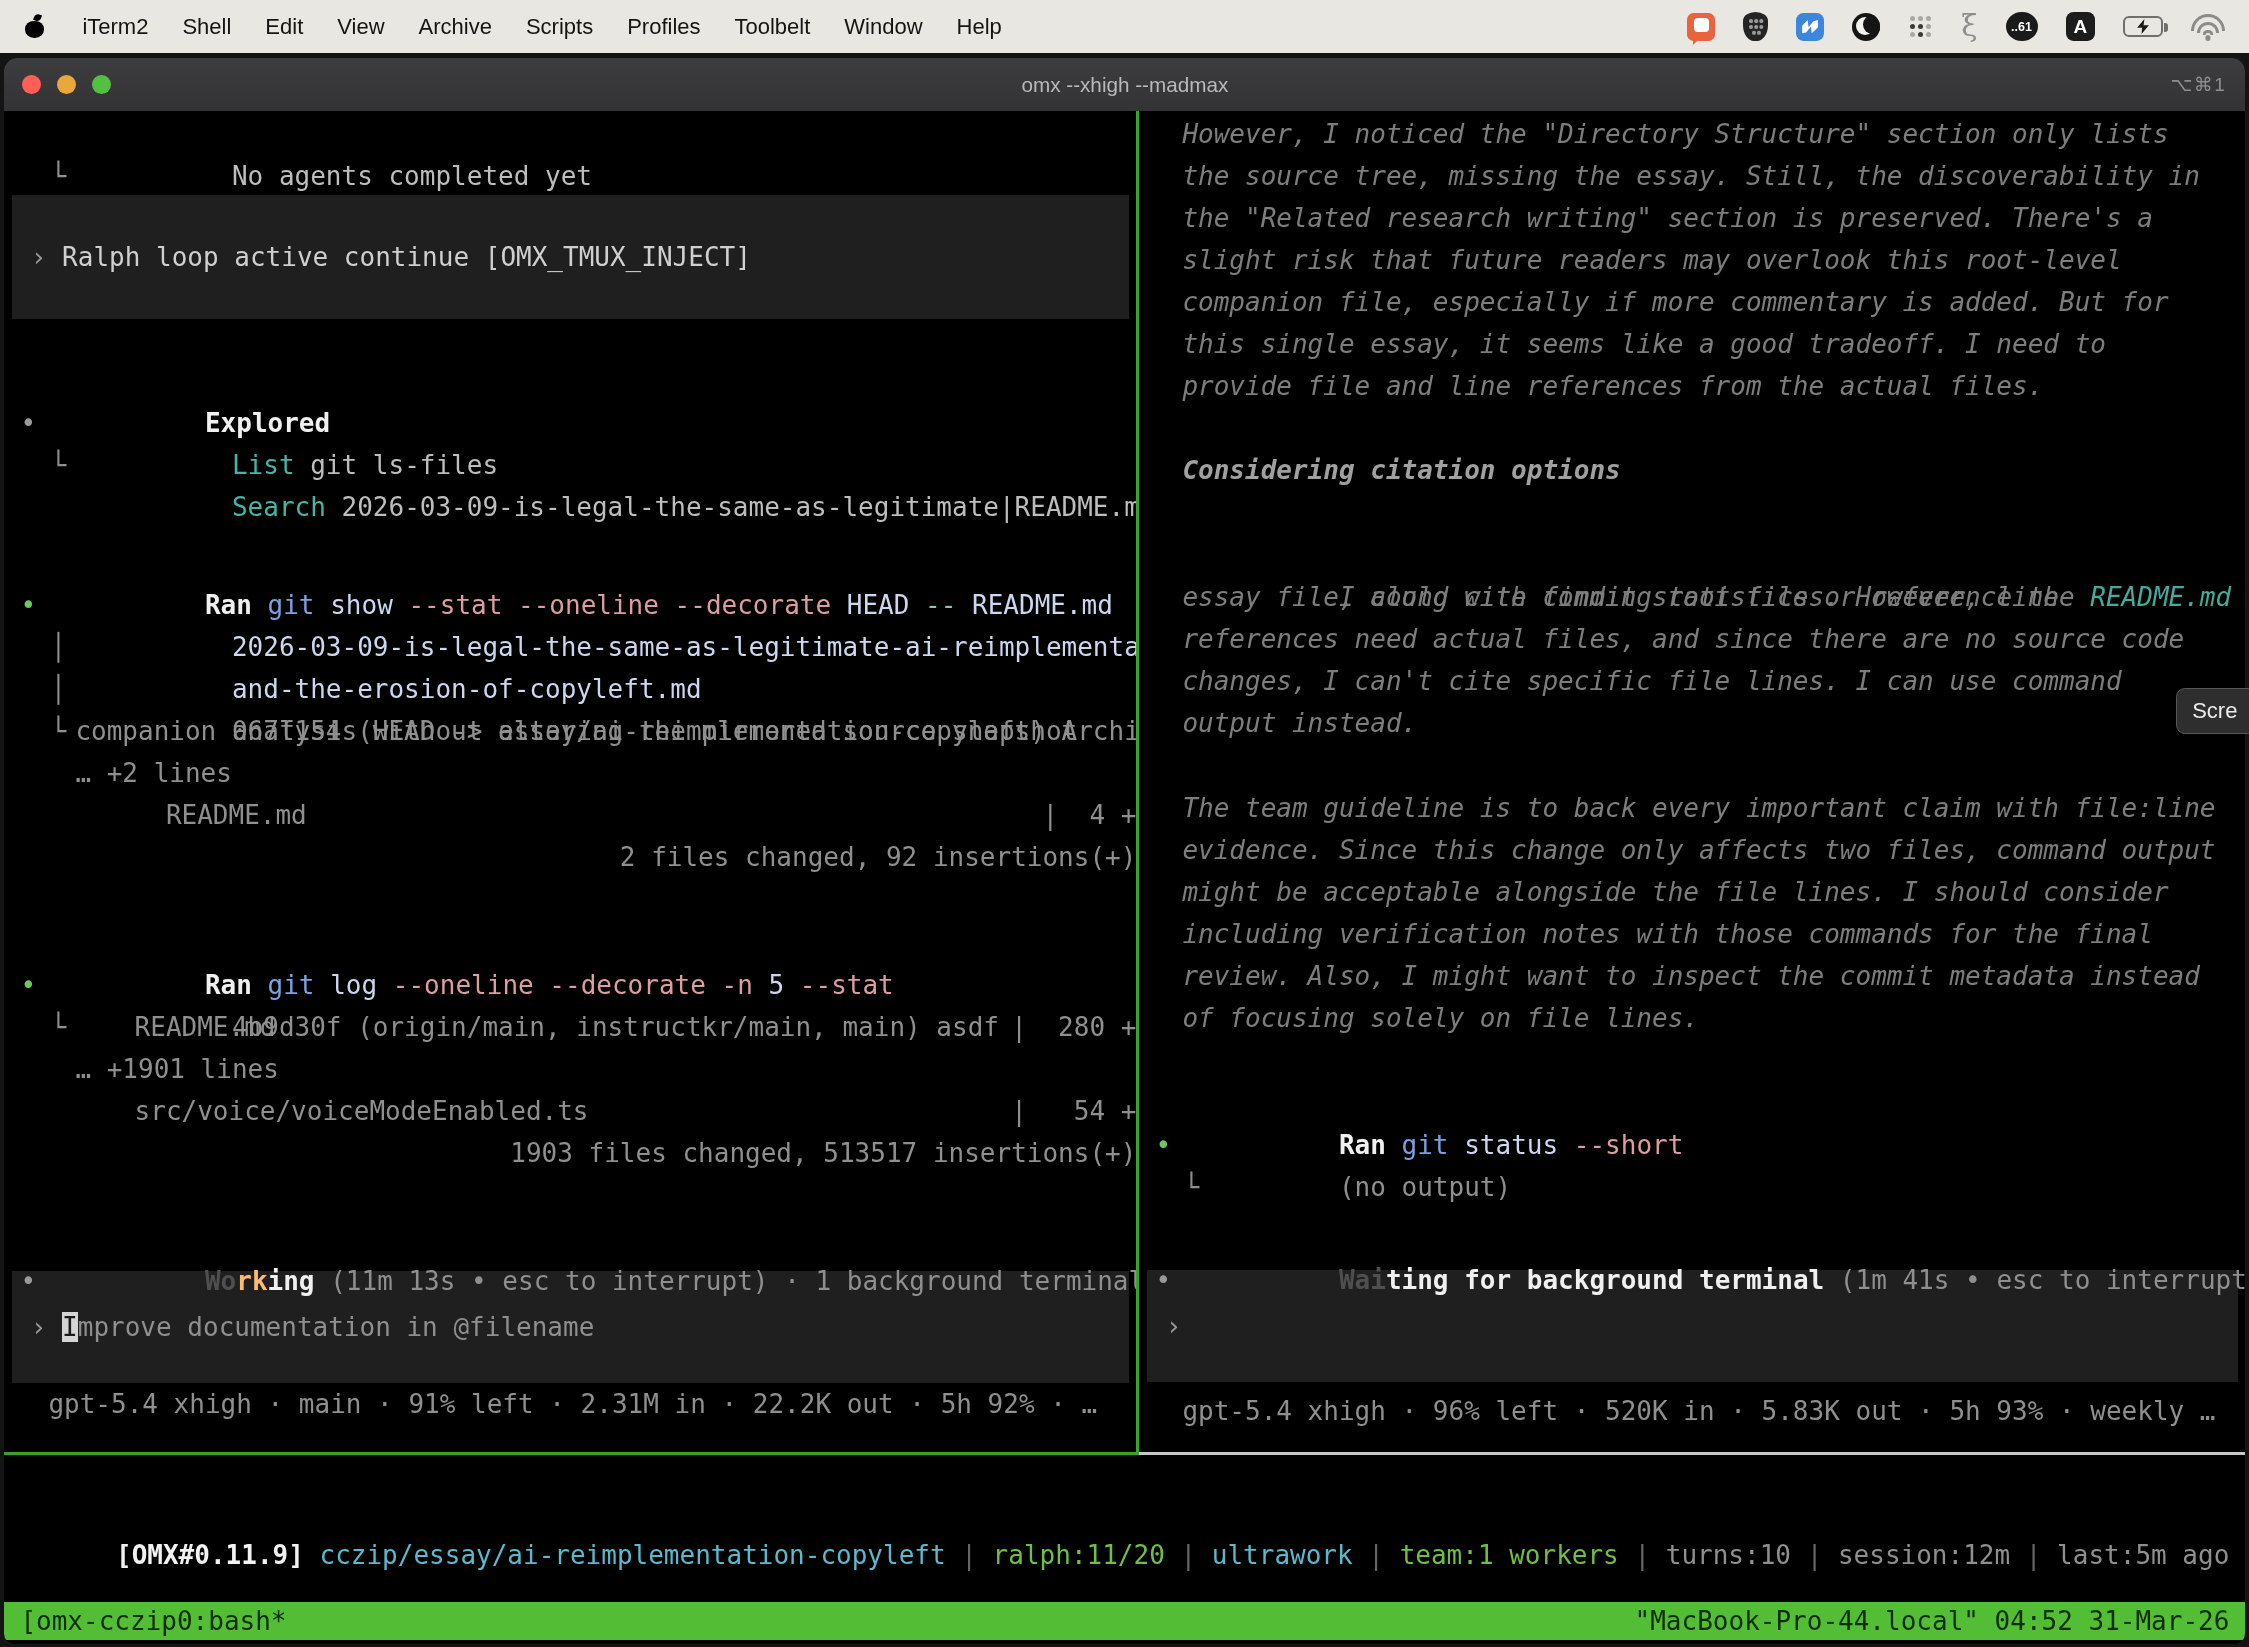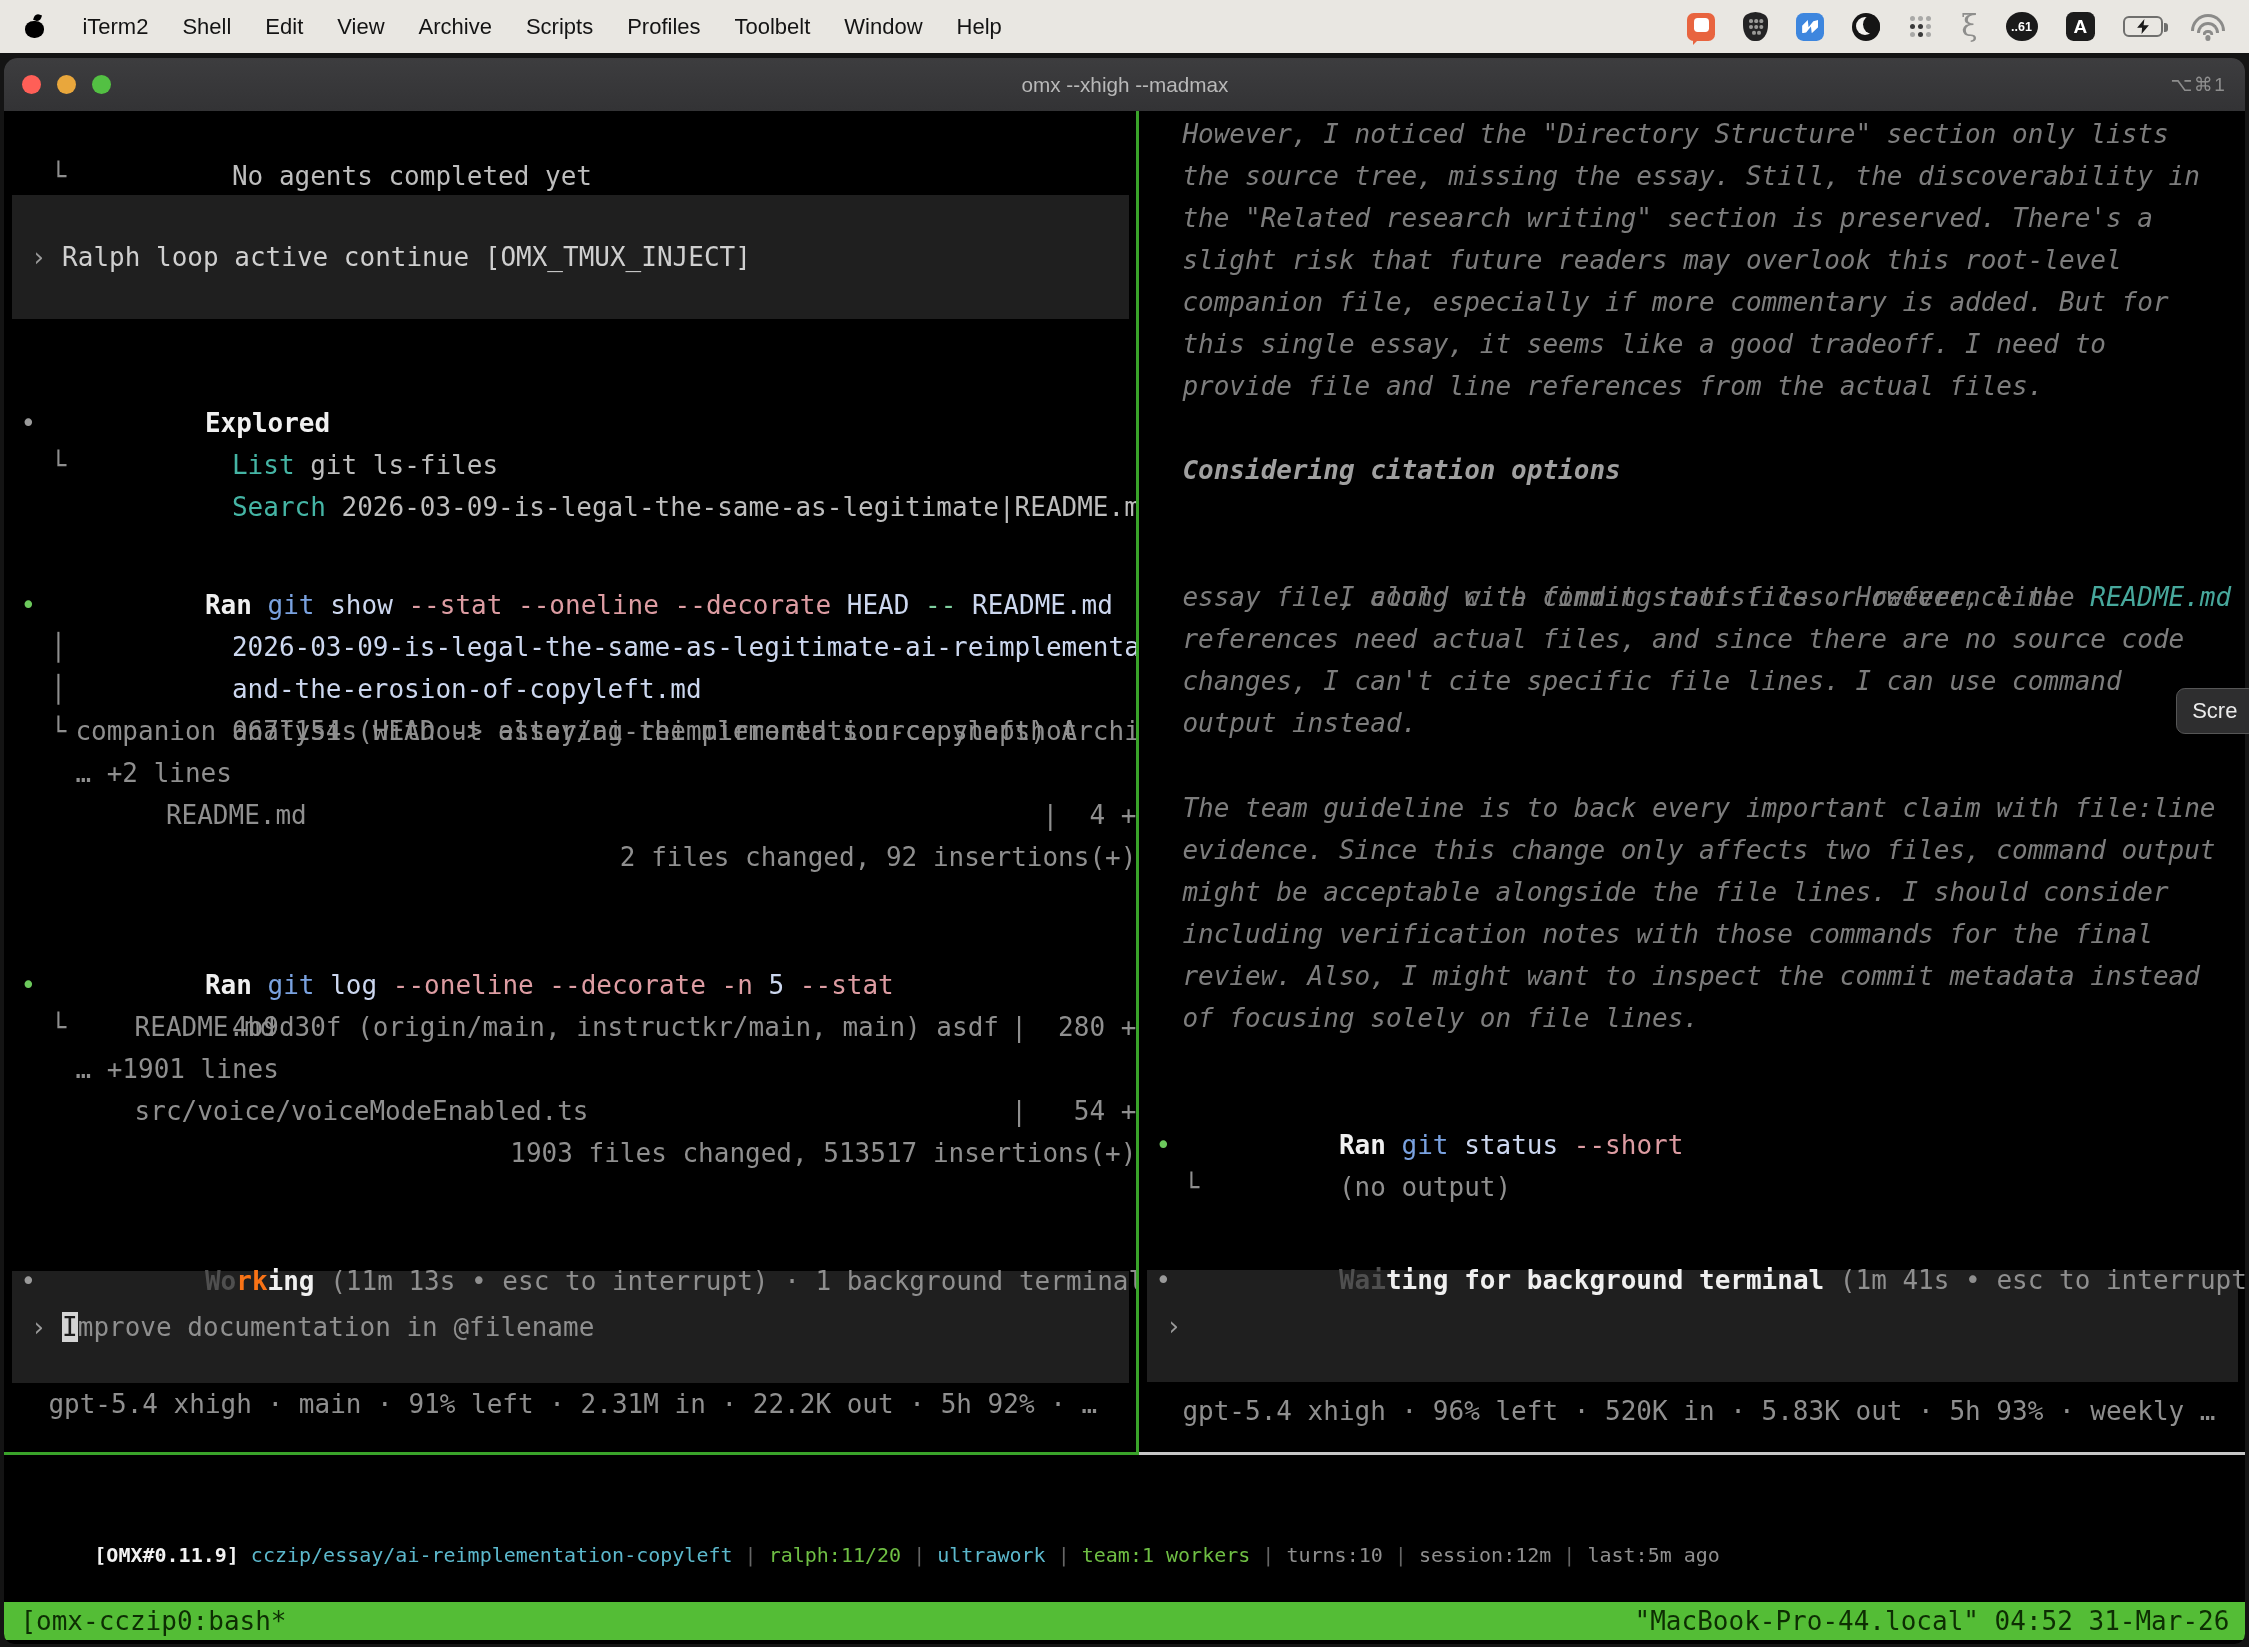--- a/index.html
+++ b/index.html
@@ -87,37 +87,37 @@
   .bullet { position:absolute; left:16px; }
   .bgreen { color:#6cc95c; } .bgray { color:#9a9a9a; }
   .tree-col { position:absolute; left:46px; color:#8f8f8f; }
   .bold-w { font-weight:bold; color:#f0f0f0; }
   .dim    { color:#8f8f8f; }
   .teal   { color:#45b5a5; }
   .gitblue{ color:#7aa2e0; }
   .arg    { color:#ccd7ef; }
   .flag   { color:#dd9ca2; }
   .dash-t { color:#7fcf9f; }
-  .sh1 { color:#4f4f4f; } .sh2 { color:#f97316;margin-top:44px; }
+  .sh1 { color:#4f4f4f; } .sh2 { color:#fdba74;margin-top:44px; }
 
   .think   { font-style:italic; color:#7d7d7d; }
   .think-h { font-style:italic; font-weight:bold; color:#a0a0a0; }
   .tlink   { font-style:italic; color:#47a89c; }
 
   .ibox { background:#1f1f1f; margin:0 7.4px; display:flex; align-items:center;
     padding-left:19px; white-space:pre; }
   .ibox .chev { color:#9a9a9a; }
   .ibox-top { height:124px; color:#cfcfcf; }
   .ibox-input { height:112px; color:#8f8f8f; }
   .cursor { background:#d4d4d4; color:#1a1a1a; }
   .stline { color:#8f8f8f; }
 
   
   .omx { height:147px; background:#000; padding:37px 0 0 17.7px;
-    font-family:"DejaVu Sans Mono", monospace; font-size:20px; line-height:42px; white-space:pre; }
+    font-family:"DejaVu Sans Mono", monospace; font-size:26px; line-height:42px; white-space:pre; }
   .omx-badge { font-weight:bold; color:#f2f2f2; }
   .omx-path  { color:#5cb8cc; }
   .omx-cyan  { color:#5cb8cc; }
   .omx-green { color:#6fbf44; }
   .omx-gray  { color:#8f8f8f; }
   .osep { color:#666; }
   .tmux { height:38px; background:#54bd36; display:flex; align-items:center;
     justify-content:space-between; padding:0 16px; font-family:"DejaVu Sans Mono", monospace;
     font-size:26px; color:#0d2e03; white-space:pre; }
 

